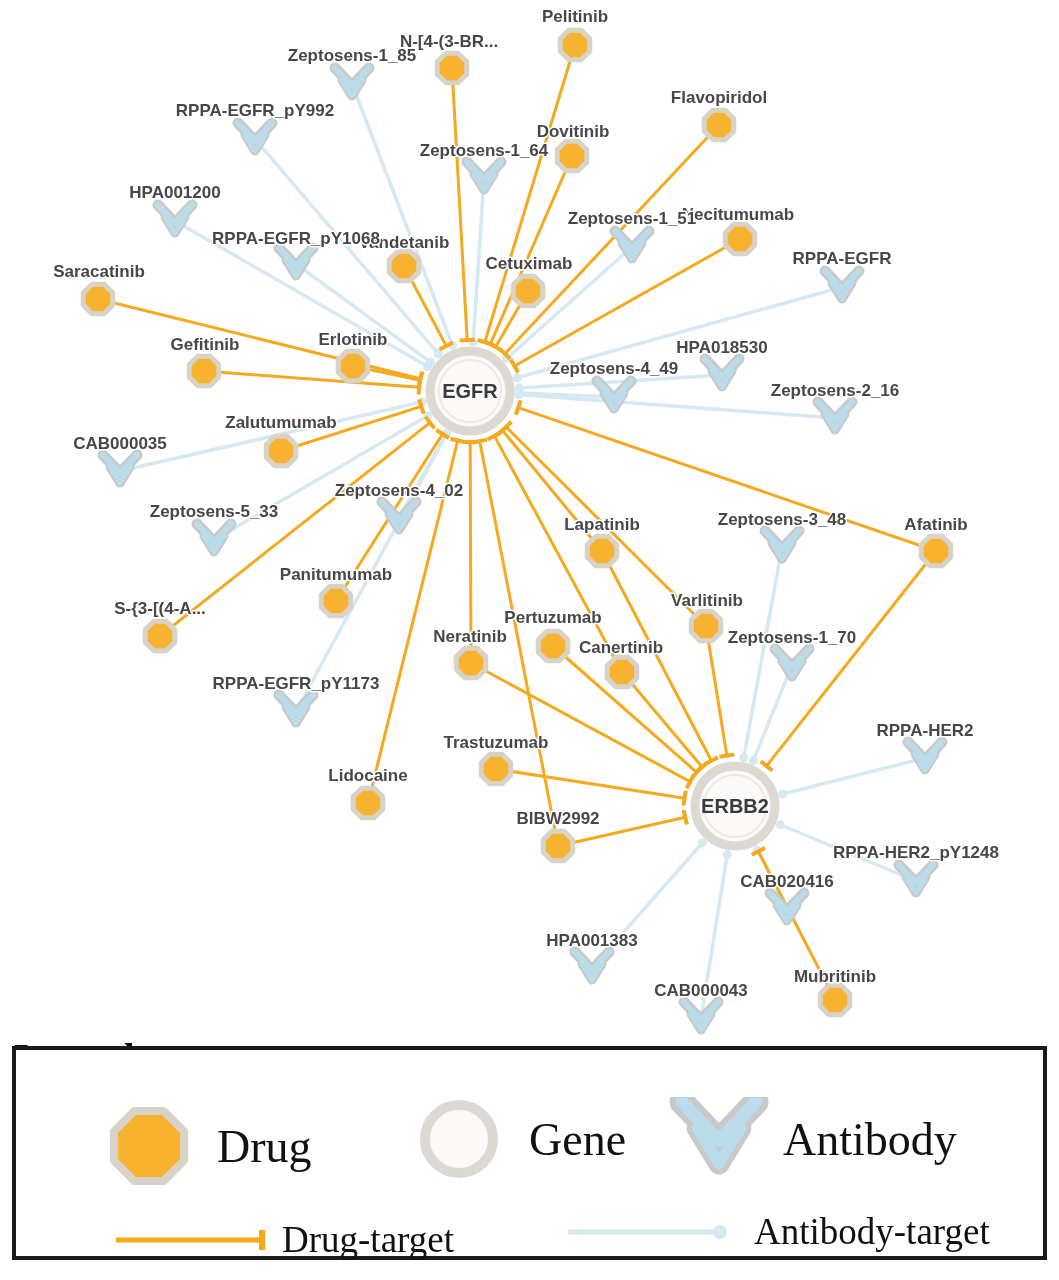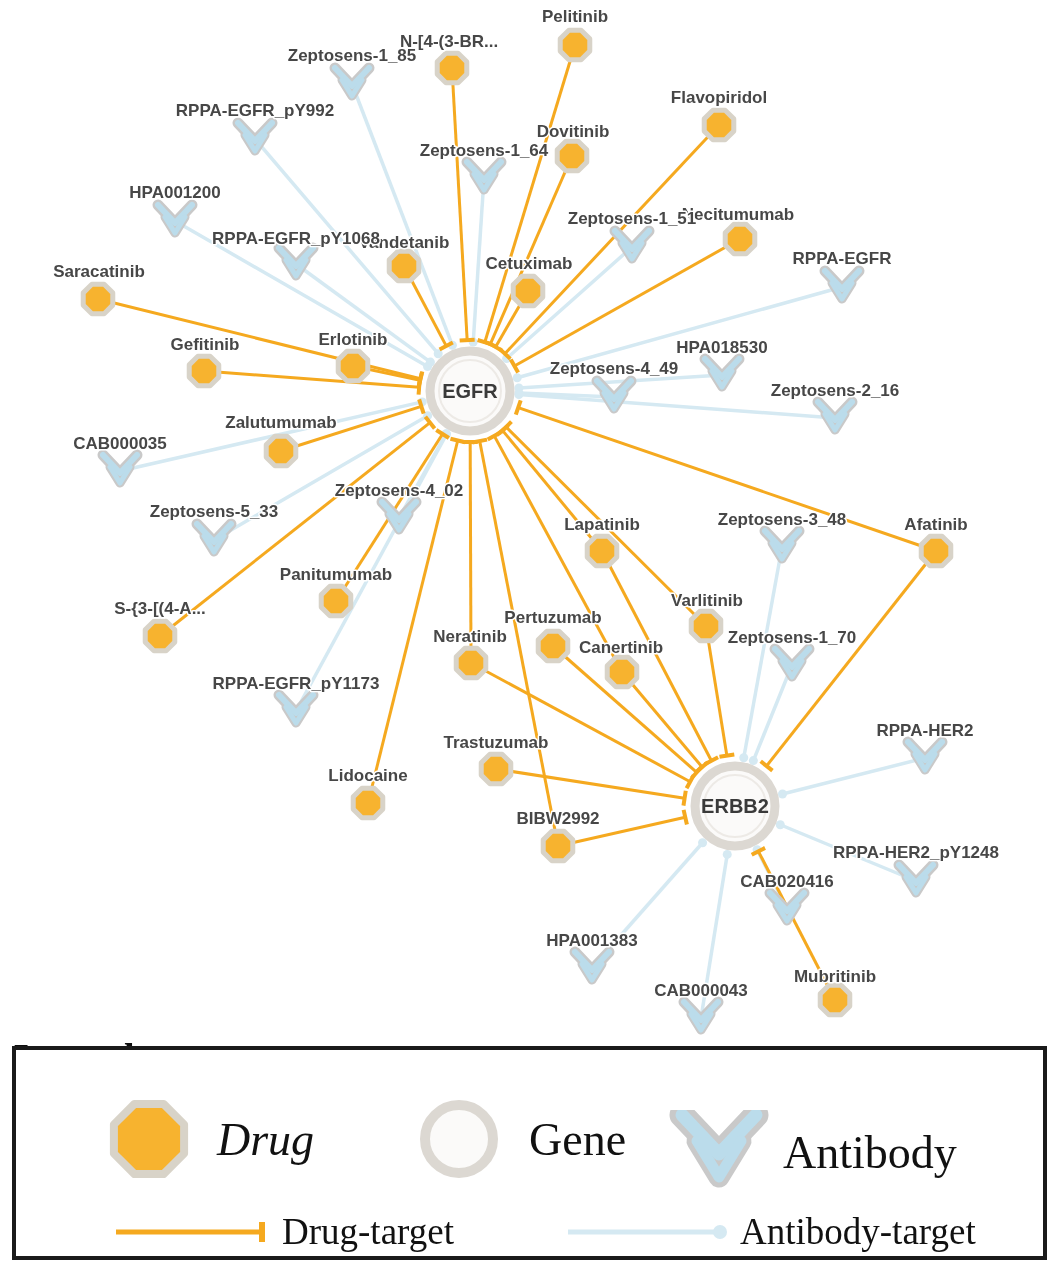--- a/index.html
+++ b/index.html
@@ -487,55 +487,55 @@
         <text x="787" y="881" text-anchor="middle" dominant-baseline="central" class="node-label">CAB020416</text>
         <text x="592" y="940" text-anchor="middle" dominant-baseline="central" class="node-label">HPA001383</text>
         <text x="701" y="990" text-anchor="middle" dominant-baseline="central" class="node-label">CAB000043</text>
       </g>
     </svg>
 
   <div class="legend-title">Legend</div>
 
   <div class="legend-box">
 
-    <div class="legend-item" style="left:91px;top:47px;font-style:italic;">
+    <div class="legend-item" style="left:91px;top:54px;">
       <svg width="84" height="84" viewBox="0 0 84 84">
         <polygon class="oct-fill" points="77.1,56.5 56.5,77.1 27.5,77.1 6.9,56.5 6.9,27.5 27.5,6.9 56.5,6.9 77.1,27.5"></polygon>
       </svg>
       <span class="label-big">Drug</span>
     </div>
 
     <div class="legend-item" style="left:399px;top:45px;">
       <svg width="88" height="88" viewBox="0 0 88 88">
         <circle class="gene-ring" cx="44" cy="44" r="34"></circle>
       </svg>
       <span class="label-big" style="">Gene</span>
     </div>
 
-    <div class="legend-item" style="left:653px;top:60px;">
+    <div class="legend-item" style="left:653px;top:47px;">
       <svg width="100" height="84" viewBox="0 0 100 84">
         <g transform="translate(50,40)">
           <polyline class="chev-out" points="-37,-35 0,4 37,-35" stroke-width="25"></polyline>
           <polyline class="chev-out" points="-22,-9 0,27 22,-9" stroke-width="21"></polyline>
           <polyline class="chev-in" points="-37,-35 0,4 37,-35" stroke-width="13"></polyline>
           <polyline class="chev-in" points="-22,-9 0,27 22,-9" stroke-width="11"></polyline>
         </g>
       </svg>
       <span class="label-big" style="margin-left:14px;">Antibody</span>
     </div>
 
-    <div class="legend-item" style="left:96px;top:160px;justify-content:space-between;">
+    <div class="legend-item" style="left:96px;top:168px;justify-content:space-between;">
       <svg width="160" height="28" viewBox="0 0 160 28">
         <line class="edge-drug-line" x1="4" y1="14" x2="148" y2="14" stroke-width="5"></line>
         <line class="edge-drug-line" x1="150" y1="4" x2="150" y2="24" stroke-width="6"></line>
       </svg>
       <span class="label-mid">Drug-target</span>
     </div>
 
-    <div class="legend-item" style="left:548px;top:160px;">
+    <div class="legend-item" style="left:548px;top:160px;gap:14px;">
       <svg width="166" height="28" viewBox="0 0 166 28">
         <line class="edge-ab-line" x1="4" y1="14" x2="150" y2="14" stroke-width="5"></line>
         <circle class="edge-ab-dot" cx="156" cy="14" r="7"></circle>
       </svg>
       <span class="label-mid">Antibody-target</span>
     </div>
 
   </div>
 </div>
 

